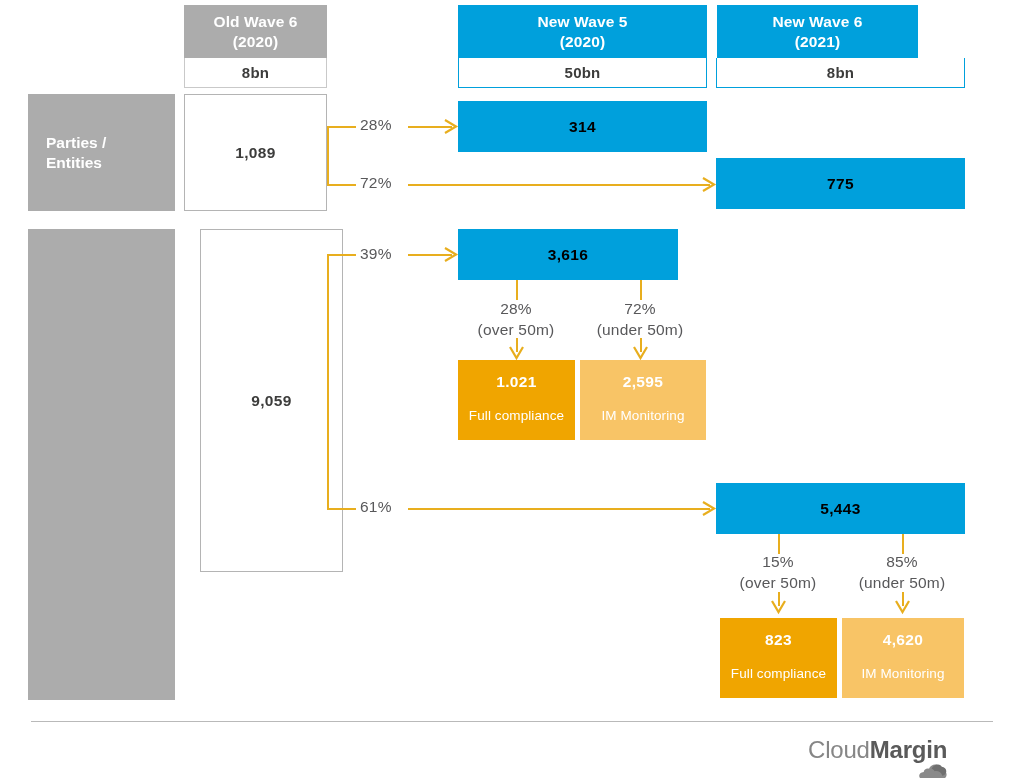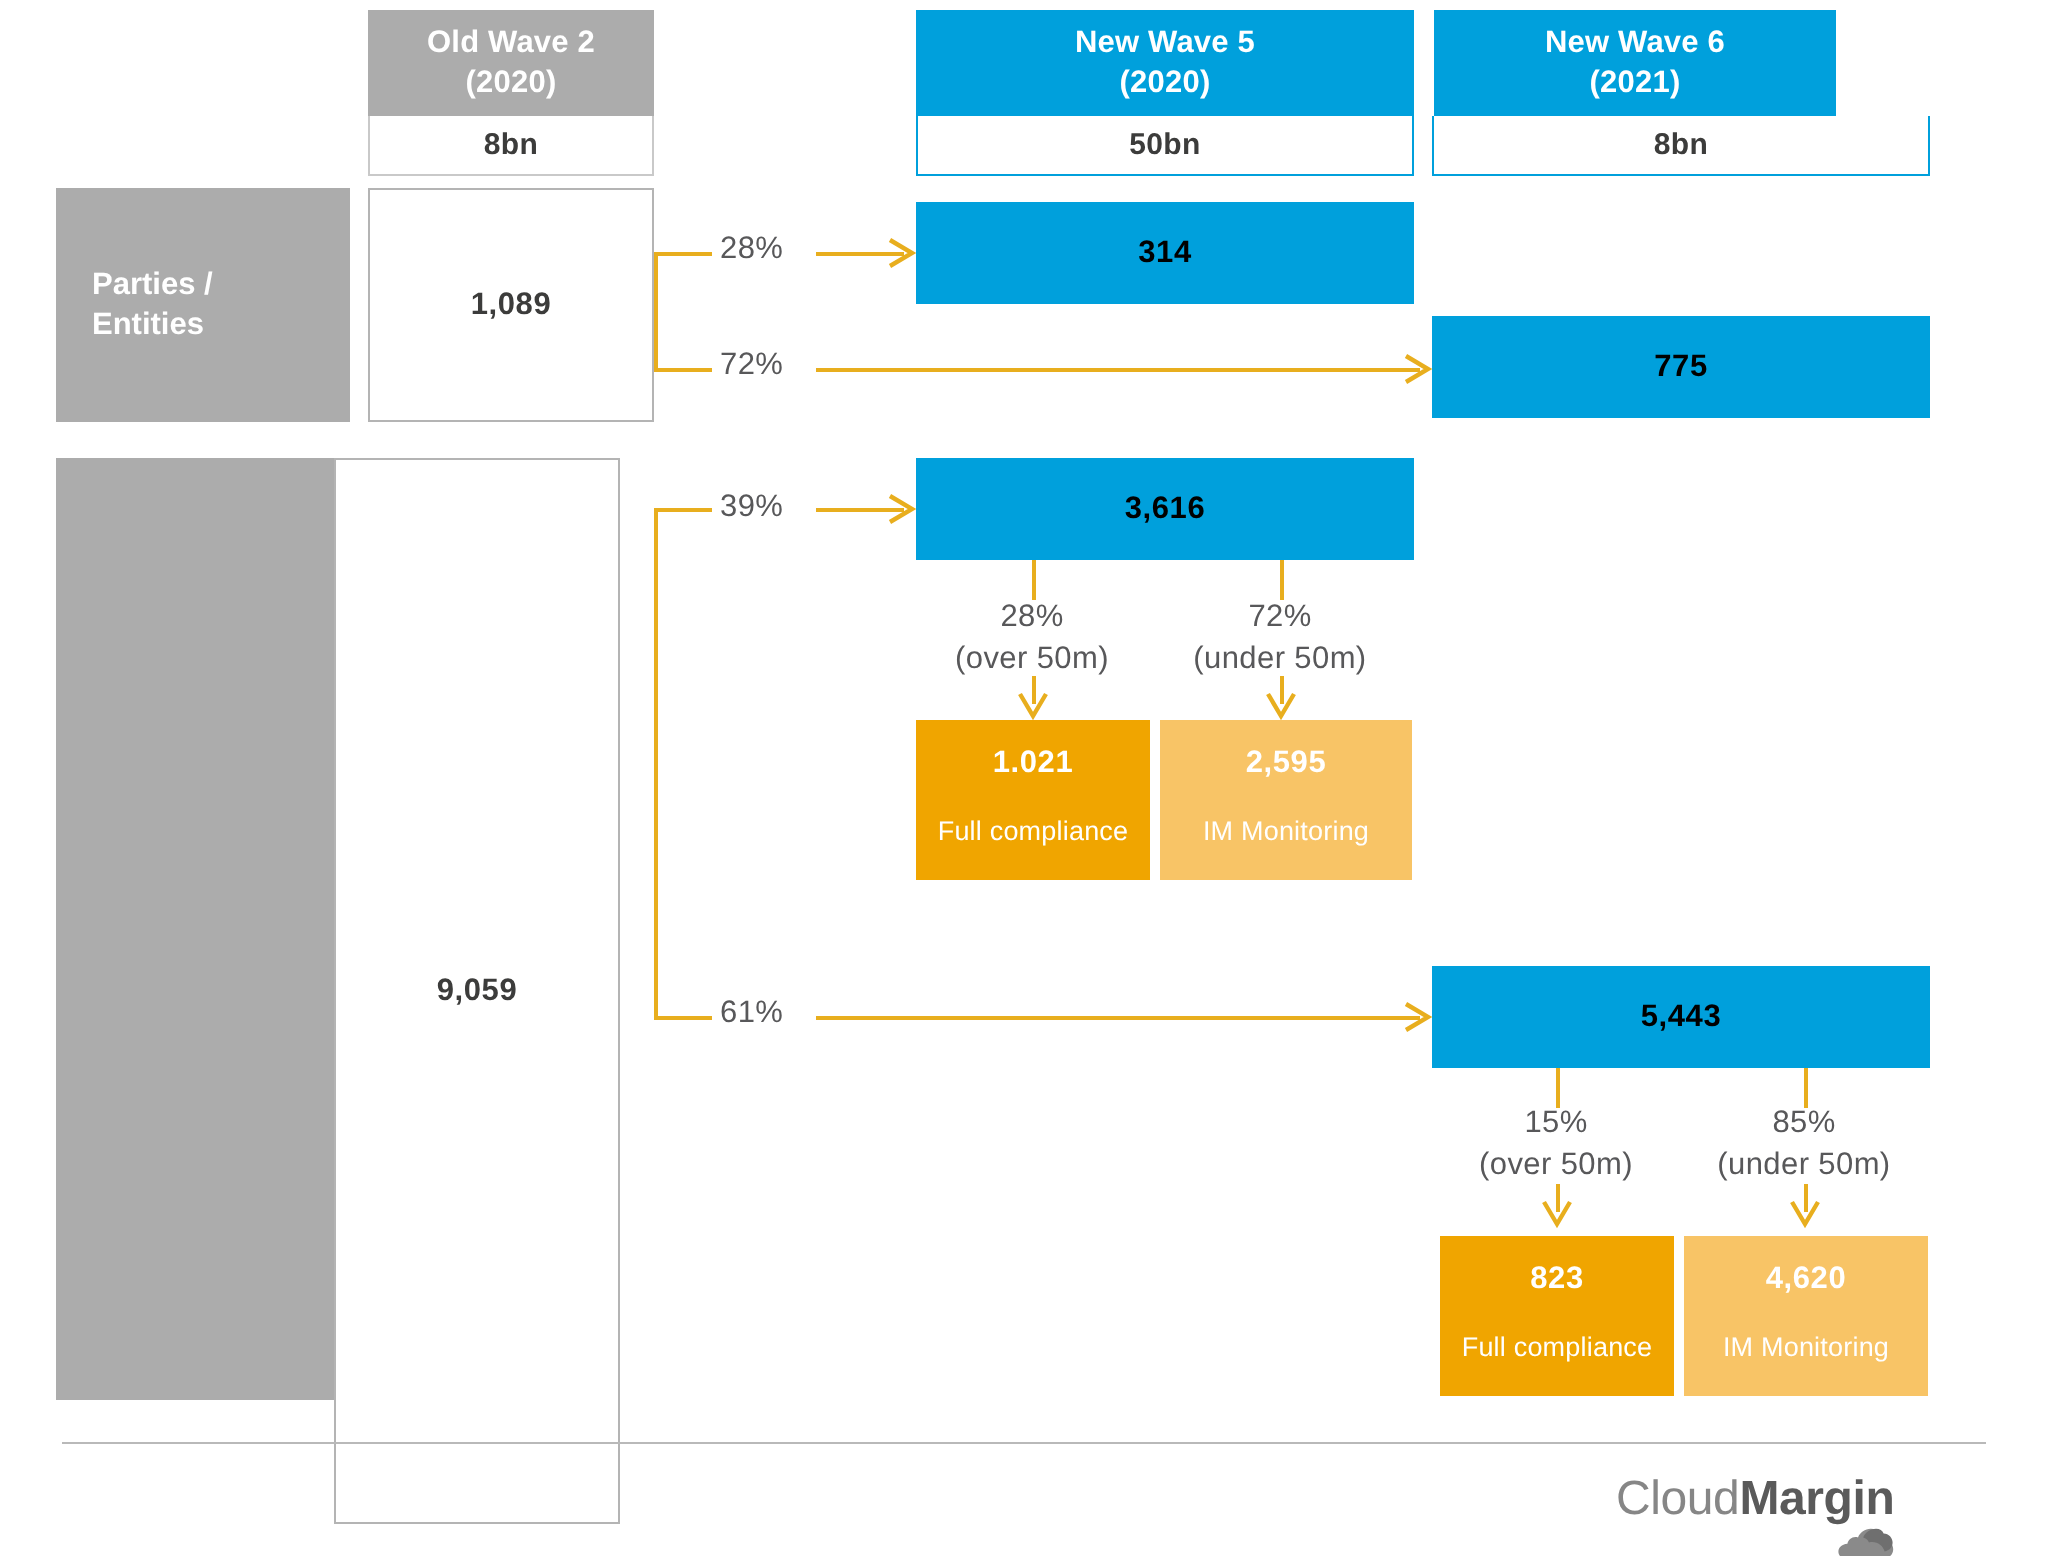--- a/index.html
+++ b/index.html
@@ -80,21 +80,21 @@
   .logo-text .lt-a { color: #868686; font-weight: normal; }
   .logo-text .lt-b { color: #5a5a5a; font-weight: bold; }
   .logo-cloud { position: relative; width: 28px; height: 18px; margin-left: -2px; margin-bottom: 11px; }
 </style>
 </head>
 <body>
 
 <div id="stage">
 
   <div class="box hdr-title gray" style="left:184px; top:5px; width:143px; height:53px;">
-    <span>Old Wave 2</span>
+    <span>Old Wave 6</span>
     <span>(2020)</span>
   </div>
   <div class="box hdr-value gray-b" style="left:184px; top:58px; width:143px; height:30px;">8bn</div>
 
   <div class="box hdr-title blue" style="left:458px; top:5px; width:249px; height:53px;">
     <span>New Wave 5</span>
     <span>(2020)</span>
   </div>
   <div class="box hdr-value blue-b" style="left:458px; top:58px; width:249px; height:30px;">50bn</div>
 
@@ -123,31 +123,31 @@
   <div class="h-line" style="left:327px; top:184px; width:29px;"></div>
   <div class="pct-label" style="left:360px; top:174px;">72%</div>
   <div class="h-line" style="left:408px; top:184px; width:302px;"></div>
   <svg class="arrow-right" style="left:701px; top:176px;" width="18" height="17" viewBox="0 0 18 17">
     <polyline points="2,2 13,8.5 2,15" fill="none" stroke="#e8ae1e" stroke-width="2.2"></polyline>
   </svg>
   <div class="box blue-box" style="left:716px; top:158px; width:249px; height:51px;">775</div>
 
   <div class="box gray-panel" style="left:28px; top:229px; width:147px; height:471px;"></div>
 
-  <div class="box white-panel" style="left:167px; top:229px; width:143px; height:533px;">9,059</div>
+  <div class="box white-panel" style="left:200px; top:229px; width:143px; height:343px;">9,059</div>
 
   <div class="v-line" style="left:327px; top:255px; height:255px;"></div>
 
   <div class="h-line" style="left:327px; top:254px; width:29px;"></div>
   <div class="pct-label" style="left:360px; top:245px;">39%</div>
   <div class="h-line" style="left:408px; top:254px; width:44px;"></div>
   <svg class="arrow-right" style="left:443px; top:246px;" width="18" height="17" viewBox="0 0 18 17">
     <polyline points="2,2 13,8.5 2,15" fill="none" stroke="#e8ae1e" stroke-width="2.2"></polyline>
   </svg>
-  <div class="box blue-box" style="left:458px; top:229px; width:249px; height:51px;">3,616</div>
+  <div class="box blue-box" style="left:458px; top:229px; width:220px; height:51px;">3,616</div>
 
   <div class="v-line" style="left:516px; top:280px; height:20px;"></div>
   <div class="pct-label c" style="left:446px; top:298px; width:140px; line-height:1.38;">
     <span>28%</span>
     <span class="l2">(over 50m)</span>
   </div>
   <div class="v-line" style="left:516px; top:338px; height:14px;"></div>
   <svg class="arrow-down" style="left:508px; top:345px;" width="17" height="18" viewBox="0 0 17 18">
     <polyline points="2,2 8.5,13 15,2" fill="none" stroke="#e8ae1e" stroke-width="2.2"></polyline>
   </svg>

